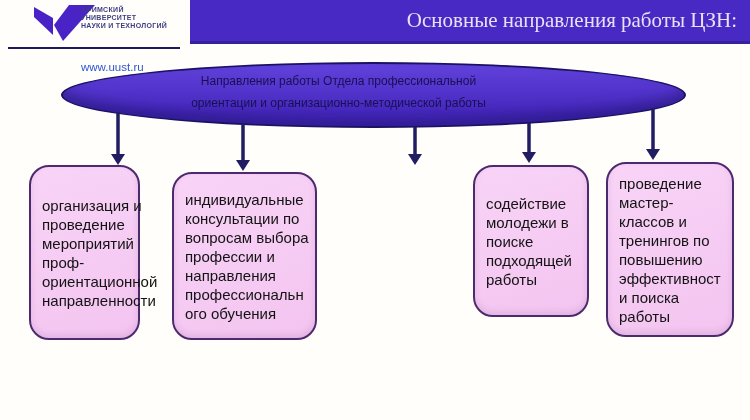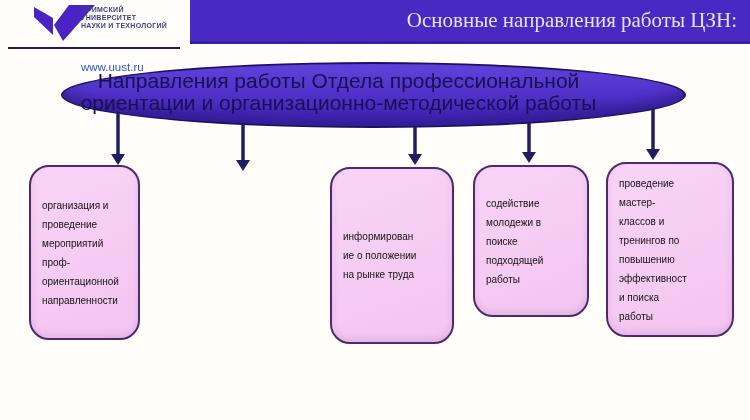--- a/index.html
+++ b/index.html
@@ -24,33 +24,33 @@
              border-bottom:3px solid var(--titlebar_edge);
              display:flex;align-items:center;justify-content:flex-end;padding-right:13px;}
   .title-bar .title{font-family:"Liberation Serif",serif;font-size:21px;color:var(--title_text);}
 
   
   .root-ellipse{position:absolute;left:61px;top:62px;width:625px;height:66px;border-radius:50%;
                 background:linear-gradient(180deg,var(--ellipse_top) 0%,var(--ellipse_bottom) 80%);
                 border:2px solid var(--ellipse_border);
                 box-shadow:inset 0 -8px 12px rgba(15,8,70,.35);}
   .root-label{position:absolute;left:26px;top:70px;width:625px;text-align:center;
-              font-size:21px;line-height:22px;color:var(--ellipse_text);white-space:pre-line;}
+              font-size:12px;line-height:22px;color:var(--ellipse_text);white-space:pre-line;}
 
   
   .arrows{position:absolute;left:0;top:0;width:750px;height:420px;pointer-events:none;}
   .arrow-shaft{stroke:var(--arrow);stroke-width:3.5;}
   .arrow-head{fill:var(--arrow);}
 
   
   .branch{position:absolute;border:2px solid var(--box_border);border-radius:20px;
           background:linear-gradient(160deg,var(--box_fill_top),var(--box_fill_bottom));
           box-shadow:inset 0 -3px 6px rgba(90,40,110,.12);
           display:flex;align-items:center;}
-  .branch .label{padding:0 6px 0 11px;font-size:10px;line-height:19px;color:var(--box_text);
+  .branch .label{padding:0 6px 0 11px;font-size:15px;line-height:19px;color:var(--box_text);
                  white-space:pre-line;}
   .b1{left:29px; top:165px;width:111px;height:175px;}
   .b2{left:172px;top:172px;width:145px;height:168px;}
   .b3{left:330px;top:167px;width:124px;height:177px;}
   .b4{left:473px;top:165px;width:116px;height:152px;}
   .b5{left:606px;top:162px;width:128px;height:175px;}
 </style>
 </head>
 <body>
 
@@ -98,24 +98,28 @@
   </svg>
 
   <div class="branch b1">
     <div class="label">организация и
 проведение
 мероприятий
 проф-
 ориентационной
 направленности</div>
   </div>
-  <div class="branch b3">
-    <div class="label">информирован
-ие о положении
-на рынке труда</div>
+  <div class="branch b2">
+    <div class="label">индивидуальные
+консультации по
+вопросам выбора
+профессии и
+направления
+профессиональн
+ого обучения</div>
   </div>
   <div class="branch b4">
     <div class="label">содействие
 молодежи в
 поиске
 подходящей
 работы</div>
   </div>
   <div class="branch b5">
     <div class="label">проведение

